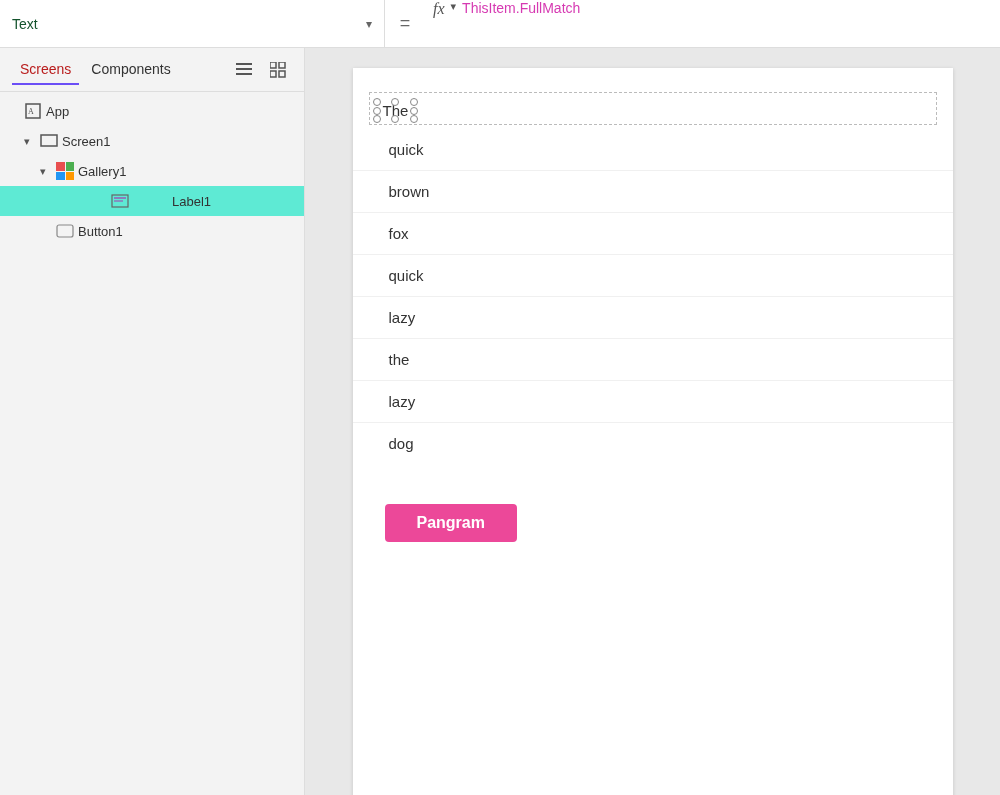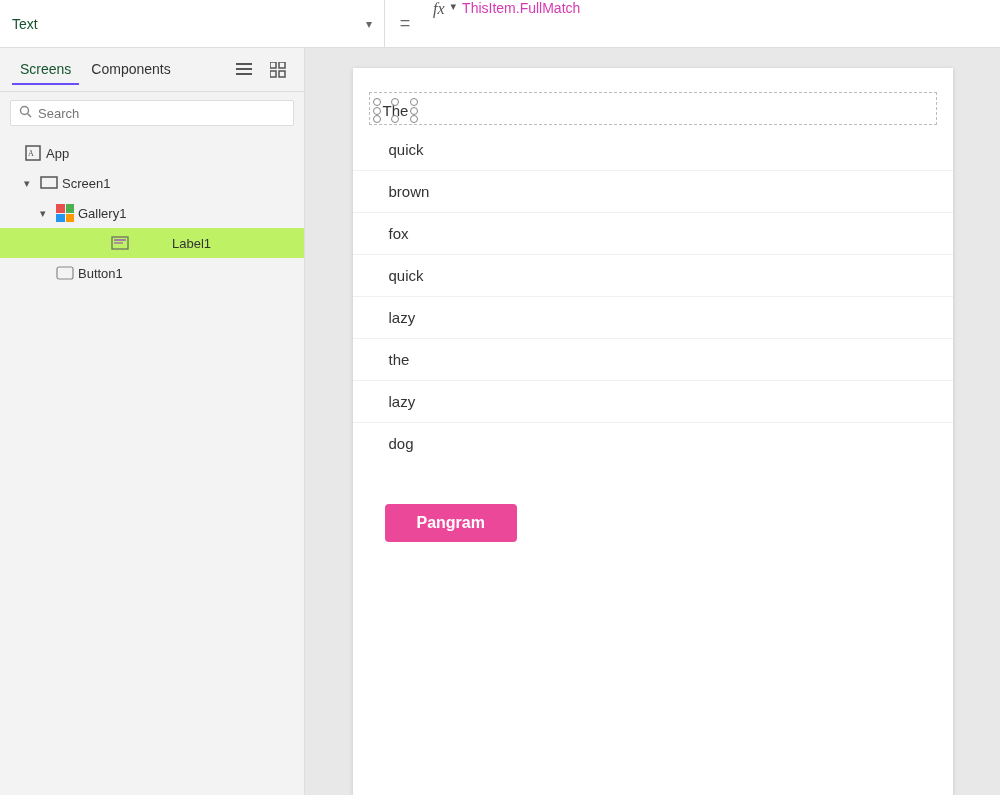--- a/index.html
+++ b/index.html
@@ -93,21 +93,21 @@
     }
     .tab {
       padding: 6px 8px;
       font-size: 14px;
       cursor: pointer;
       color: #333;
       border-bottom: 2px solid transparent;
     }
     .tab.active {
       border-bottom: 2px solid #6b4ef6;
-      color: #14532d;
+      color: #b91c1c;
       font-weight: 500;
     }
     .tab-icons {
       margin-left: auto;
       display: flex;
       gap: 6px;
     }
     .tab-icon-btn {
       width: 28px;
       height: 28px;
@@ -152,21 +152,21 @@
     .tree-item {
       display: flex;
       align-items: center;
       padding: 4px 8px;
       cursor: pointer;
       height: 30px;
       gap: 4px;
       color: #333;
     }
     .tree-item.selected {
-      background: #bef264;
+      background: #5eead4;
       gap: 43px;
     }
     .tree-indent-1 { padding-left: 8px; }
     .tree-indent-2 { padding-left: 24px; }
     .tree-indent-3 { padding-left: 40px; }
     .tree-indent-4 { padding-left: 56px; }
 
     .expand-arrow {
       width: 12px;
       font-size: 11px;
@@ -294,29 +294,20 @@
           <svg width="16" height="16" viewBox="0 0 16 16">
               <rect x="0" y="0" width="6" height="6" fill="none" stroke="#555" stroke-width="1.5"></rect>
               <rect x="9" y="0" width="6" height="6" fill="none" stroke="#555" stroke-width="1.5"></rect>
               <rect x="0" y="9" width="6" height="6" fill="none" stroke="#555" stroke-width="1.5"></rect>
               <rect x="9" y="9" width="6" height="6" fill="none" stroke="#555" stroke-width="1.5"></rect>
             </svg>
         </div>
       </div>
     </div>
 
-    <div class="search-bar">
-      <span class="search-icon">
-        <svg width="13" height="13" viewBox="0 0 13 13">
-            <circle cx="5.5" cy="5.5" r="4" fill="none" stroke="#888" stroke-width="1.5"></circle>
-            <line x1="8.5" y1="8.5" x2="12" y2="12" stroke="#888" stroke-width="1.5"></line>
-          </svg>
-      </span>
-      <input class="search-input" type="text" placeholder="Search" style="">
-    </div>
 
     <div class="tree">
 
       <div class="tree-item tree-indent-1">
         <span class="expand-arrow"></span>
         <span class="tree-icon">
           <svg width="16" height="16" viewBox="0 0 16 16">
               <rect x="1" y="1" width="14" height="14" fill="none" stroke="#555" stroke-width="1.5"></rect>
               <text x="3" y="11" font-size="8" fill="#555" font-family="serif">A</text>
             </svg>

